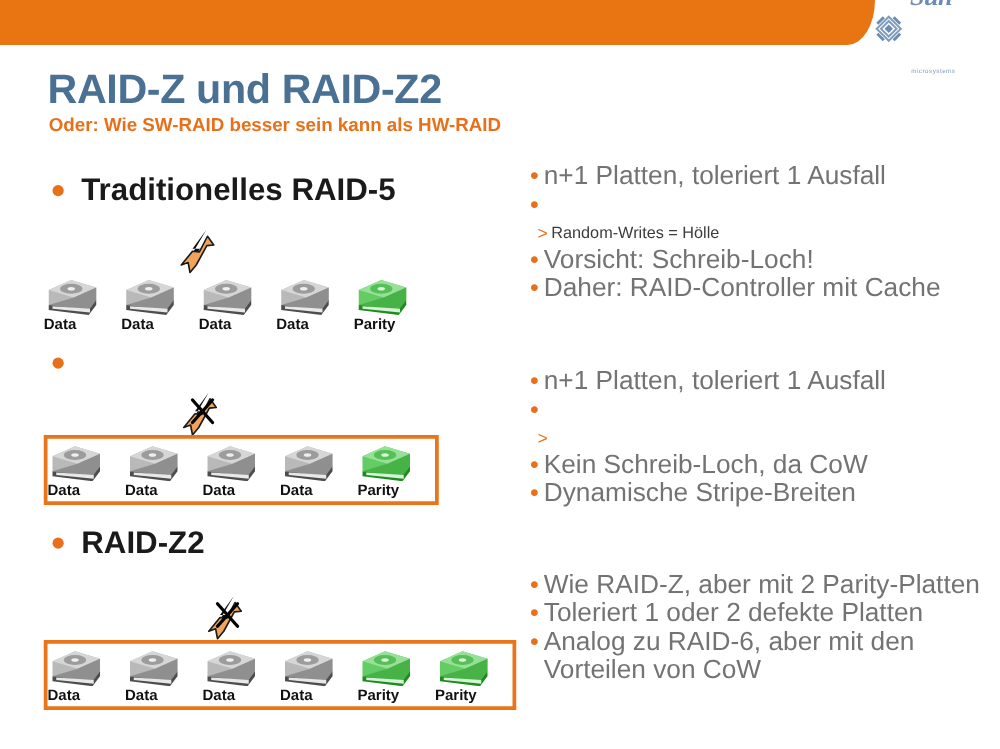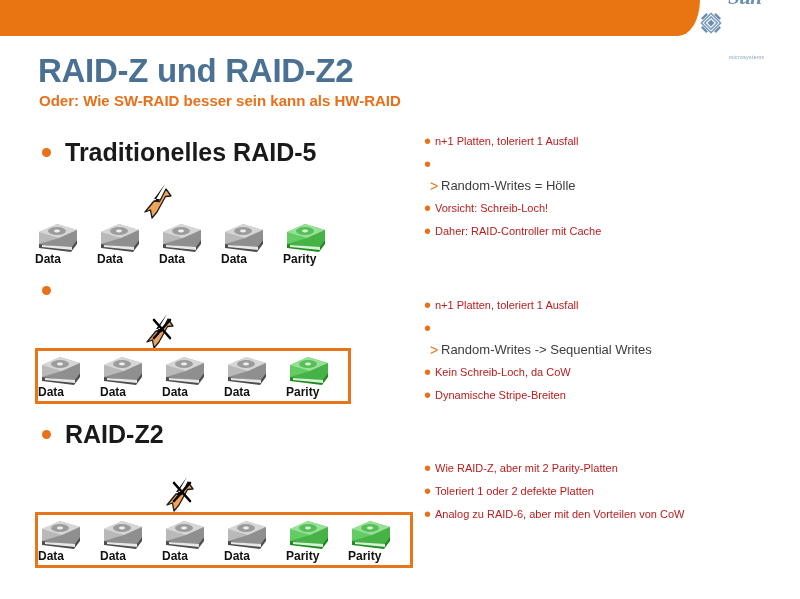--- a/index.html
+++ b/index.html
@@ -164,23 +164,23 @@
   }
   .bullet-dot {
     color: #e8701a;
     font-size: 20px;
     line-height: 22px;
     width: 11px;
     flex: 0 0 11px;
     text-align: left;
   }
   .bullet-text {
-    font-size: 11px;
+    font-size: 21px;
     line-height: 22px;
-    color: #b91c1c;
+    color: #737373;
     white-space: nowrap;
   }
   .bullet-text.wrap { white-space: normal; }
   .sub-line {
     display: flex;
     align-items: flex-start;
     margin-bottom: 1px;
     padding-left: 6px;
   }
   .sub-marker {
@@ -488,21 +488,20 @@
   <div class="bullet-block" style="top:294px;">
     <div class="bullet-line">
       <span class="bullet-dot">•</span>
       <span class="bullet-text">n+1 Platten, toleriert 1 Ausfall</span>
     </div>
     <div class="bullet-line">
       <span class="bullet-dot">•</span>
     </div>
     <div class="sub-line">
       <span class="sub-marker">&gt;</span>
-      <span class="sub-text">Random-Writes -&gt; Sequential Writes</span>
     </div>
     <div class="bullet-line">
       <span class="bullet-dot">•</span>
       <span class="bullet-text">Kein Schreib-Loch, da CoW</span>
     </div>
     <div class="bullet-line">
       <span class="bullet-dot">•</span>
       <span class="bullet-text">Dynamische Stripe-Breiten</span>
     </div>
   </div>

